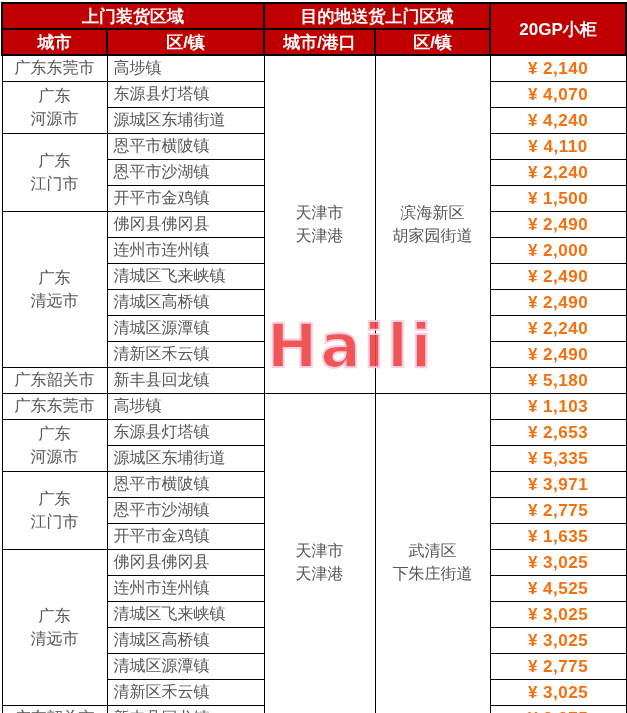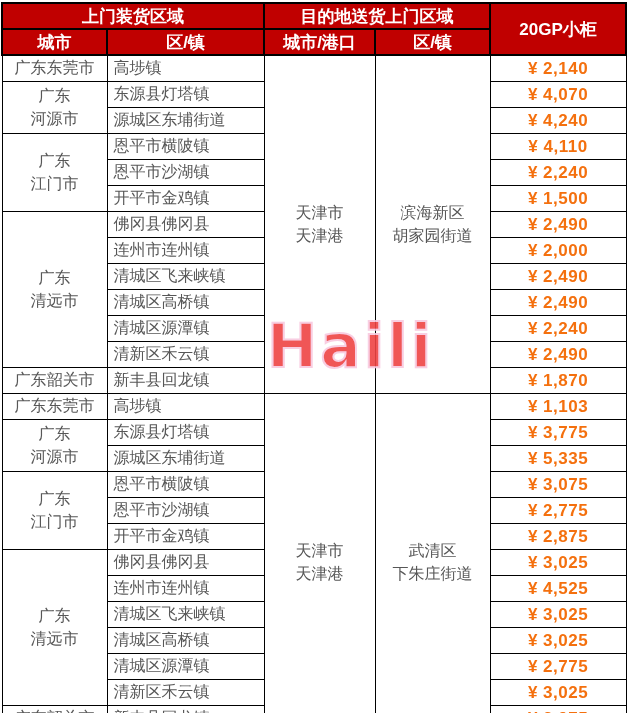--- a/index.html
+++ b/index.html
@@ -117,54 +117,54 @@
         <td class="pickup-district-cell">清城区源潭镇</td>
         <td class="price-cell">¥ 2,240</td>
       </tr>
       <tr>
         <td class="pickup-district-cell">清新区禾云镇</td>
         <td class="price-cell">¥ 2,490</td>
       </tr>
       <tr>
         <td class="pickup-city-cell">广东韶关市</td>
         <td class="pickup-district-cell">新丰县回龙镇</td>
-        <td class="price-cell">¥ 1,870</td>
+        <td class="price-cell">¥ 5,180</td>
       </tr>
       <tr>
         <td class="pickup-city-cell">广东东莞市</td>
         <td class="pickup-district-cell">高埗镇</td>
         <td class="delivery-city-cell" rowspan="13">天津市
 天津港</td>
         <td class="delivery-district-cell" rowspan="13">武清区
 下朱庄街道</td>
         <td class="price-cell">¥ 1,103</td>
       </tr>
       <tr>
         <td class="pickup-city-cell" rowspan="2">广东
 河源市</td>
         <td class="pickup-district-cell">东源县灯塔镇</td>
-        <td class="price-cell">¥ 3,775</td>
+        <td class="price-cell">¥ 2,653</td>
       </tr>
       <tr>
         <td class="pickup-district-cell">源城区东埔街道</td>
         <td class="price-cell">¥ 5,335</td>
       </tr>
       <tr>
         <td class="pickup-city-cell" rowspan="3">广东
 江门市</td>
         <td class="pickup-district-cell">恩平市横陂镇</td>
-        <td class="price-cell">¥ 3,075</td>
+        <td class="price-cell">¥ 3,971</td>
       </tr>
       <tr>
         <td class="pickup-district-cell">恩平市沙湖镇</td>
         <td class="price-cell">¥ 2,775</td>
       </tr>
       <tr>
         <td class="pickup-district-cell">开平市金鸡镇</td>
-        <td class="price-cell">¥ 2,875</td>
+        <td class="price-cell">¥ 1,635</td>
       </tr>
       <tr>
         <td class="pickup-city-cell" rowspan="6">广东
 清远市</td>
         <td class="pickup-district-cell">佛冈县佛冈县</td>
         <td class="price-cell">¥ 3,025</td>
       </tr>
       <tr>
         <td class="pickup-district-cell">连州市连州镇</td>
         <td class="price-cell">¥ 4,525</td>

